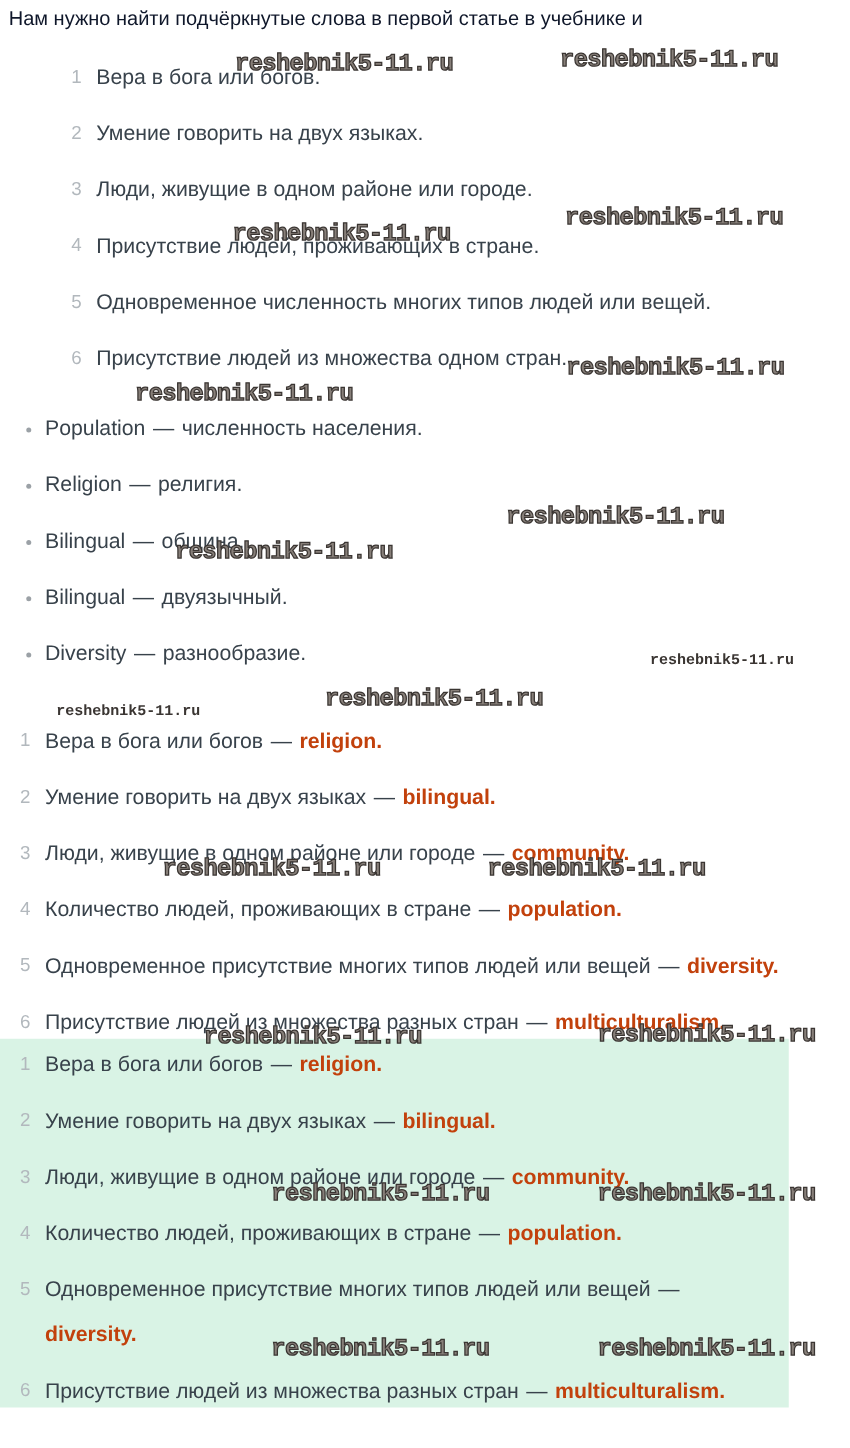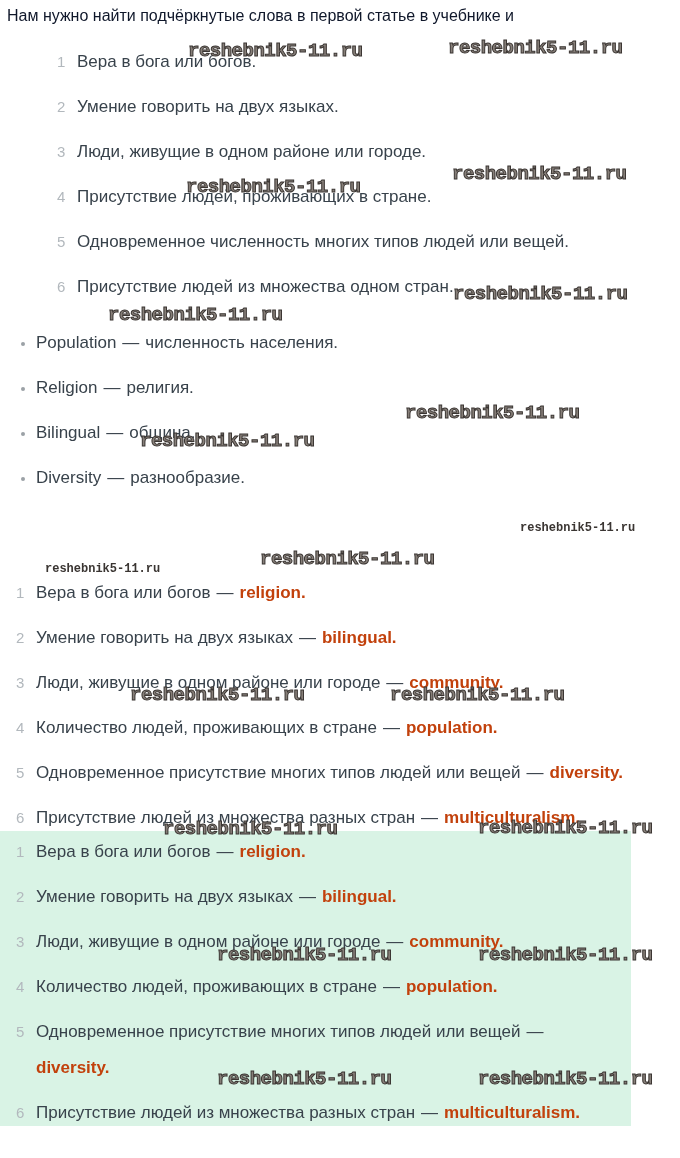--- a/index.html
+++ b/index.html
@@ -105,20 +105,21 @@
     <li><span>Люди, живущие в одном районе или городе.</span></li>
     <li><span>Присутствие людей, проживающих в стране.</span></li>
     <li><span>Одновременное численность многих типов людей или вещей.</span></li>
     <li><span>Присутствие людей из множества одном стран.</span></li>
   </ol>
 
   <ul class="list vocab">
     <li><span>Population</span><span class="dash">—</span><span>численность населения.</span></li>
     <li><span>Religion</span><span class="dash">—</span><span>религия.</span></li>
     <li><span>Bilingual</span><span class="dash">—</span><span>община.</span></li>
+    <li><span>Bilingual</span><span class="dash">—</span><span>двуязычный.</span></li>
     <li><span>Diversity</span><span class="dash">—</span><span>разнообразие.</span></li>
   </ul>
 
   <ol class="list answers-main">
     <li><span>Вера в бога или богов</span><span class="dash">—</span><b class="en">religion.</b></li>
     <li><span>Умение говорить на двух языках</span><span class="dash">—</span><b class="en">bilingual.</b></li>
     <li><span>Люди, живущие в одном районе или городе</span><span class="dash">—</span><b class="en">community.</b></li>
     <li><span>Количество людей, проживающих в стране</span><span class="dash">—</span><b class="en">population.</b></li>
     <li><span>Одновременное присутствие многих типов людей или вещей</span><span class="dash">—</span><b class="en">diversity.</b></li>
     <li><span>Присутствие людей из множества разных стран</span><span class="dash">—</span><b class="en">multiculturalism.</b></li>

